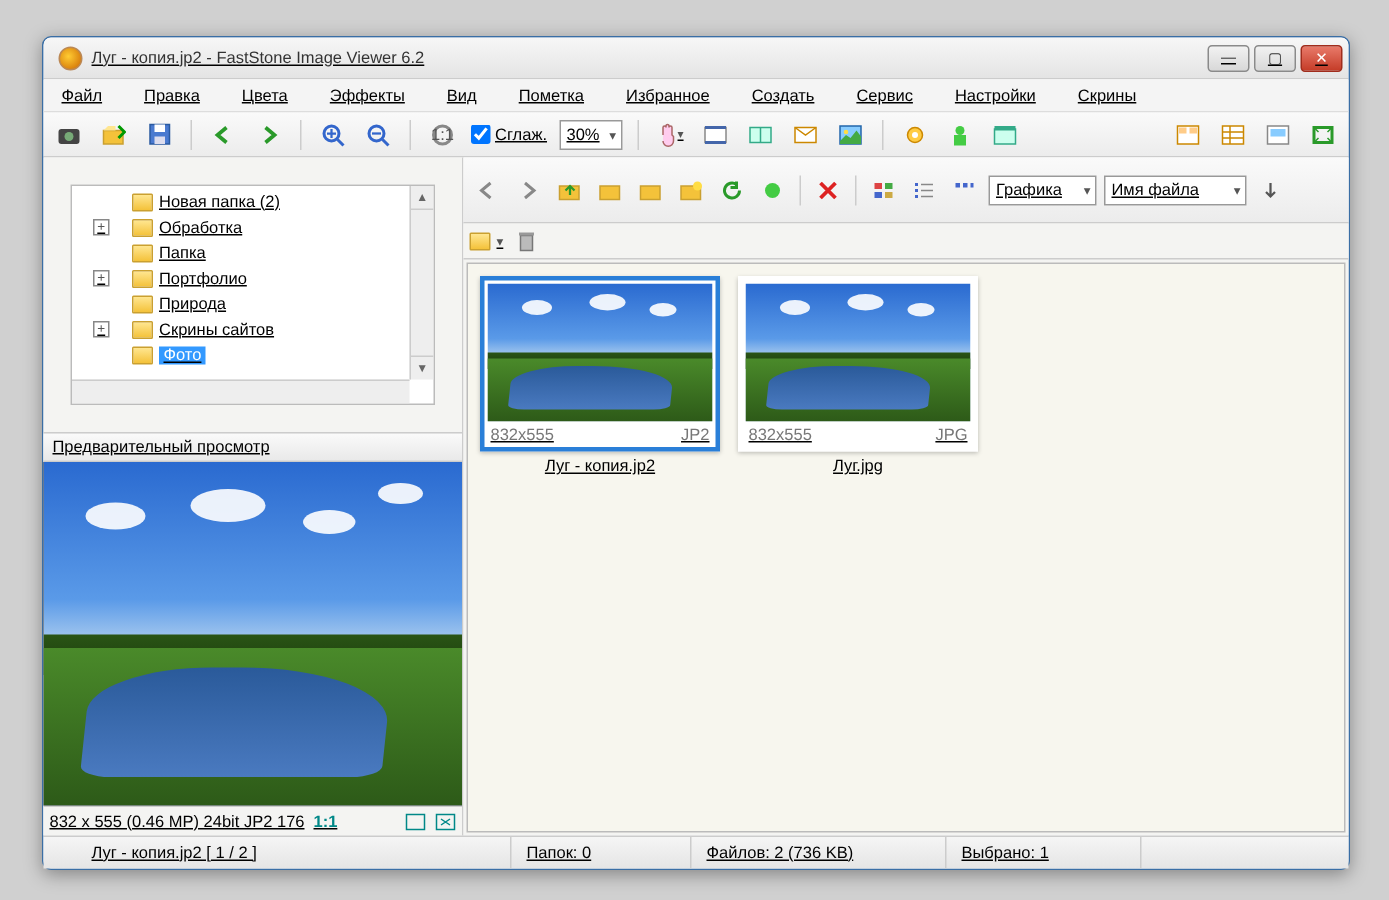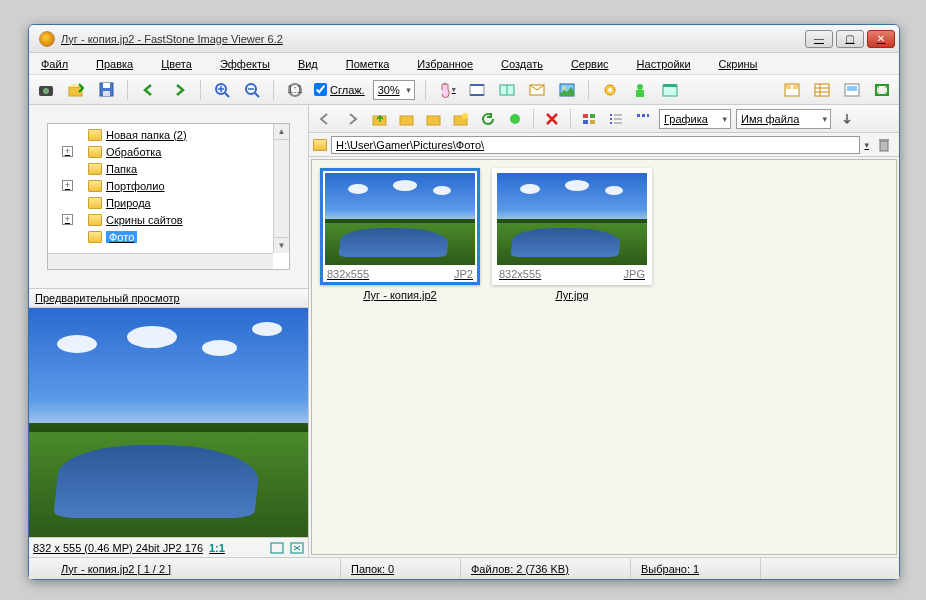--- a/index.html
+++ b/index.html
@@ -35,21 +35,21 @@
 .previewhdr { height:20px; background:linear-gradient(#fafafa,#e9e9e9); border:1px solid #ccc; border-left:none; border-right:none; padding:2px 6px; display:flex; align-items:center; }
 .preview { flex:1; background:#222; overflow:hidden; position:relative; }
 .landscape { width:100%; height:100%; position:relative; background:linear-gradient(#2a6ad0 0%, #5a9ae8 40%, #b8d4f0 55%); }
 .landscape .grass{position:absolute;left:0;right:0;bottom:0;height:46%;background:linear-gradient(#4a8a2a,#2d5a18);}
 .landscape .river{position:absolute;left:10%;right:18%;bottom:8%;height:32%;background:linear-gradient(#2a5a9a,#4a7ac0);transform:skewX(-6deg);border-radius:40% 50% 10% 10%;}
 .landscape .trees{position:absolute;left:0;right:0;bottom:38%;height:12%;background:linear-gradient(#2a5515,#1a3a0d);}
 .landscape .cloud{position:absolute;background:#fff;border-radius:50%;opacity:.9;}
 .previewstatus { height:20px; background:#f4f4f2; border-top:1px solid #ccc; display:flex; align-items:center; padding:0 4px; gap:6px; }
 .previewstatus .teal{color:#008888;font-weight:bold;}
 .right { flex:1; display:flex; flex-direction:column; background:#f4f4f2; }
-.toolbar2 { height:28px; display:flex; align-items:center; padding:0 6px; gap:5px; background:linear-gradient(#fafafa,#ececec); border-bottom:1px solid #ccc; }
+.toolbar2 { height:44px; display:flex; align-items:center; padding:0 6px; gap:5px; background:linear-gradient(#fafafa,#ececec); border-bottom:1px solid #ccc; }
 .pathbar { height:24px; display:flex; align-items:center; padding:0 4px; gap:4px; background:#f4f4f2; border-bottom:1px solid #ccc; }
 .pathbar .fico{flex:0 0 auto;}
 .pathinput { flex:1; height:18px; border:1px solid #999; background:#fff; padding:0 4px; display:flex; align-items:center; }
 .thumbs { flex:1; background:#f7f6ee; border:1px solid #bbb; margin:2px; padding:8px; display:flex; gap:12px; align-items:flex-start; }
 .thumb { width:160px; }
 .thumbcard { border:3px solid #fff; background:#fff; box-shadow:0 1px 3px rgba(0,0,0,.25); padding:2px; }
 .thumb.sel .thumbcard { border-color:#2a7fd8; }
 .thumbimg { width:100%; height:92px; position:relative; overflow:hidden; }
 .thumbmeta { display:flex; justify-content:space-between; padding:3px 2px 0; color:#777; font-size:10px; }
 .thumbname { text-align:center; margin-top:4px; }
@@ -388,23 +388,20 @@
           </div>
         <div class="tbtn">
             <svg width="10" height="12">
               <path d="M5 1 v9 M2 7 l3 3 3 -3" fill="none" stroke="#555" stroke-width="1.5"></path>
             </svg>
           </div>
       </div>
 
       <div class="pathbar">
         <span class="fico"></span>
-        <div class="pathinput">
-            <span>H:\User\Gamer\Pictures\Фото\</span>
-          </div>
         <span style="font-size:9px;color:#555">▾</span>
         <div class="tbtn">
             <svg width="12" height="14">
               <rect x="2" y="3" width="8" height="10" fill="#bbb" stroke="#777"></rect>
               <rect x="1" y="1" width="10" height="2" fill="#999"></rect>
             </svg>
           </div>
       </div>
 
       <div class="thumbs">

